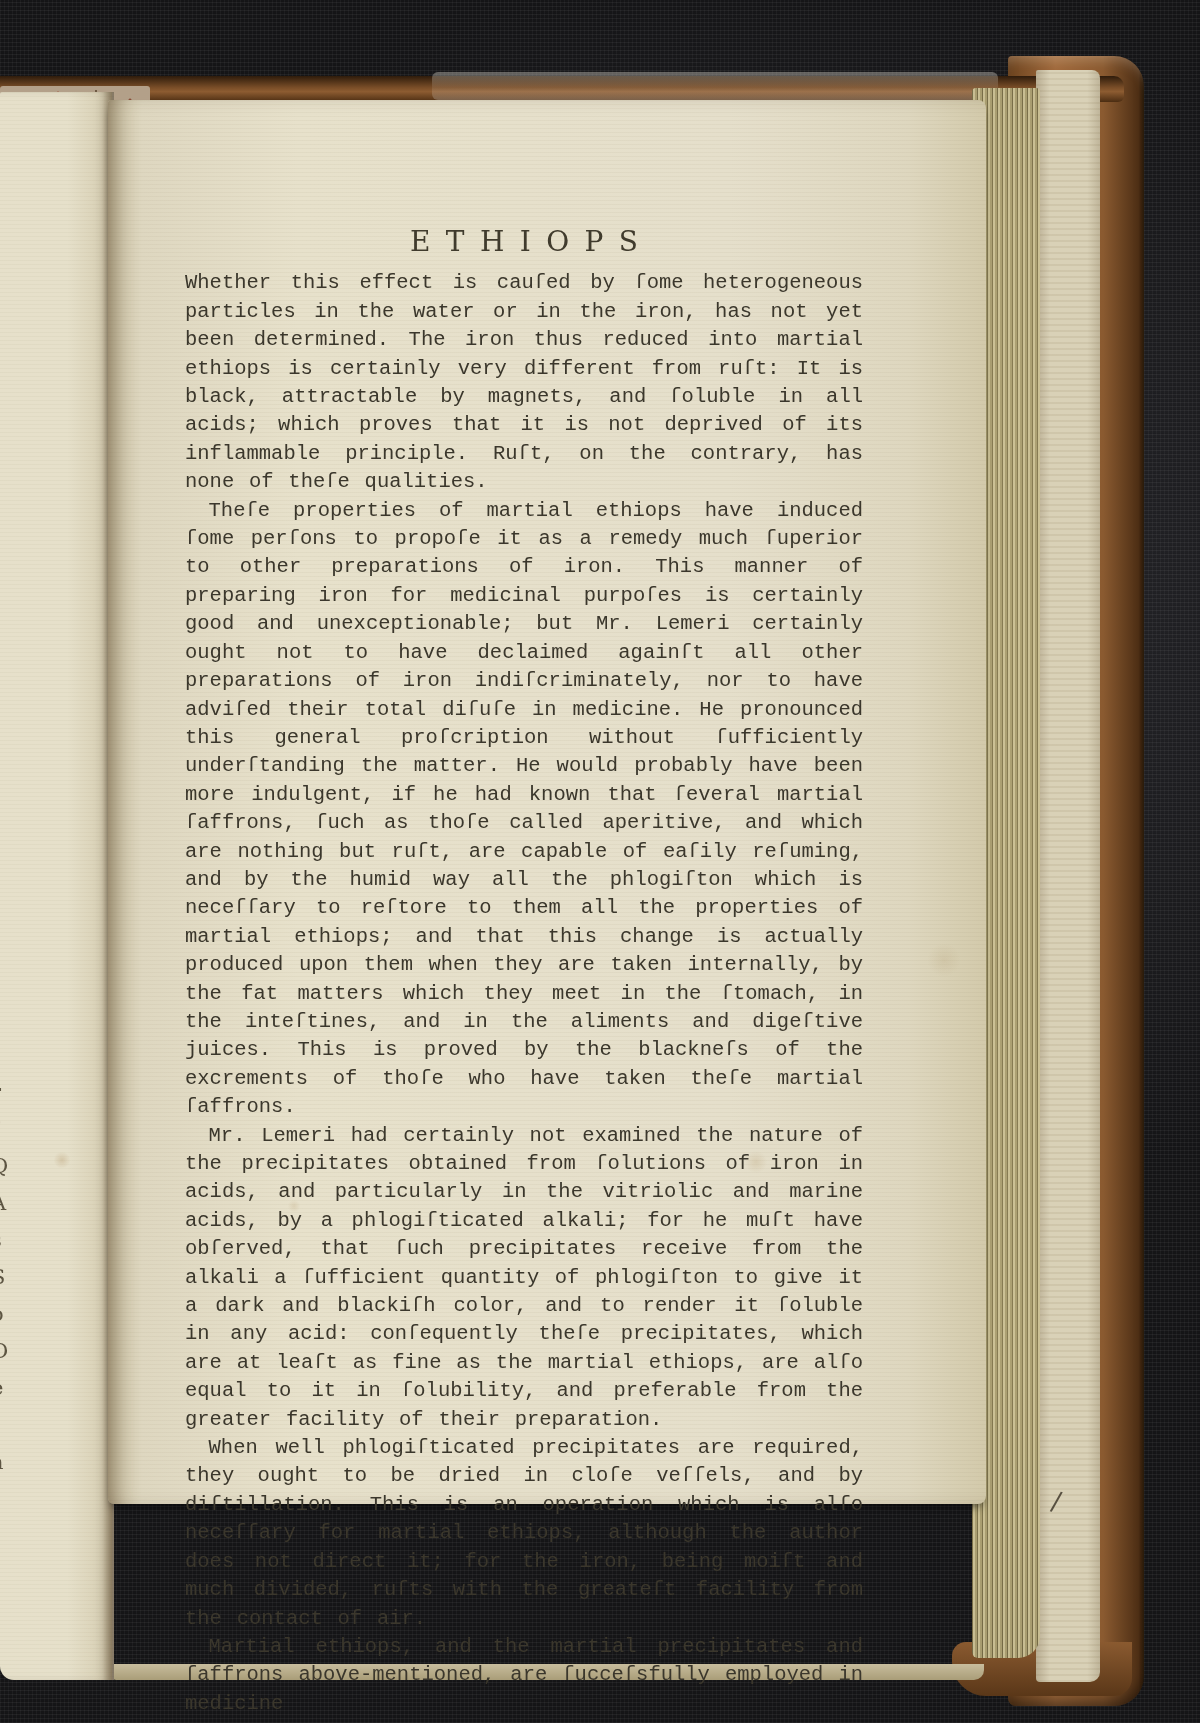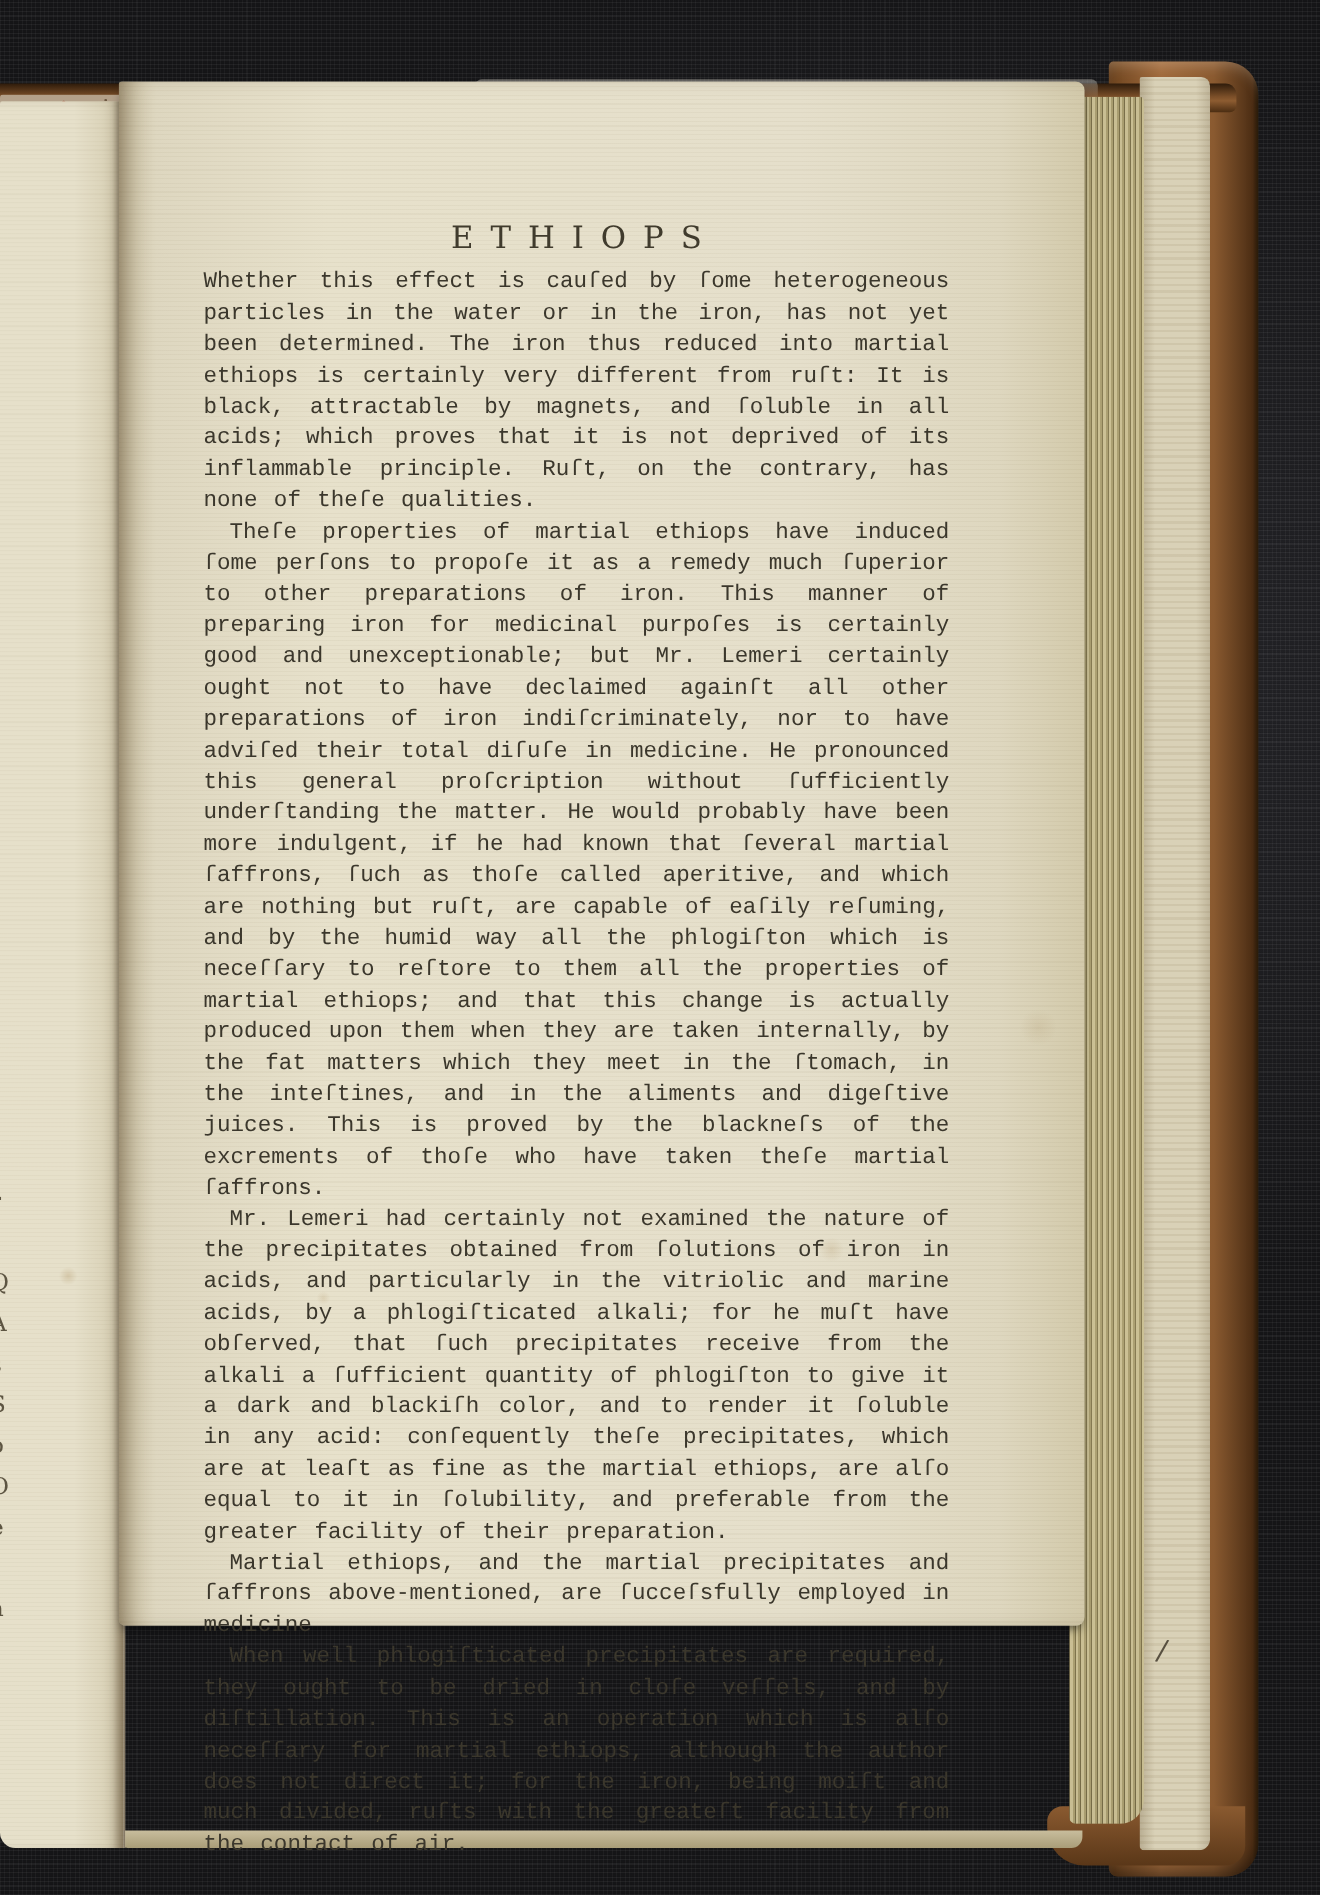--- a/index.html
+++ b/index.html
@@ -80,21 +80,21 @@
     border-radius:2px 0 0 14px;
     box-shadow:inset -12px 0 12px -7px rgba(60,40,20,.5);
     overflow:hidden;
   }
   .edge-glyphs{
     position:absolute;left:-9px;top:982px;width:24px;
     font-size:21px;line-height:37px;color:rgba(68,60,42,.85);
   }
   .edge-glyphs span{display:block;height:37px;}
   .main-page{
-    position:absolute;left:108px;top:74px;width:878px;height:1404px;z-index:7;
+    position:absolute;left:108px;top:100px;width:878px;height:1404px;z-index:7;
     background-color:#ded7bf;
     background-image:
       radial-gradient(circle 16px at 648px 1062px, rgba(150,110,50,.15), transparent 70%),
       radial-gradient(circle 9px at 186px 1106px, rgba(150,110,50,.14), transparent 70%),
       radial-gradient(circle 24px at 836px 860px, rgba(140,105,50,.10), transparent 70%),
       repeating-linear-gradient(180deg, rgba(120,105,70,.055) 0 1px, transparent 1px 4px),
       linear-gradient(90deg,#cdc3a5 0,#ded7c0 34px,#e7e1cb 190px,#e5dfcb 620px,#ded7bf 800px,#d3caab 876px);
     border-radius:3px 8px 8px 6px;
     box-shadow:inset 16px 0 22px -12px rgba(70,50,25,.55), 0 6px 10px -4px rgba(0,0,0,.65);
   }
@@ -151,21 +151,21 @@
       <span>a</span>
     </div>
   </div>
 
   <div class="main-page">
     <div class="text-block">
       <h1 class="page-heading">ETHIOPS</h1>
       <p>Whether this effect is cauſed by ſome heterogeneous particles in the water or in the iron, has not yet been determined.  The iron thus reduced into martial ethiops is certainly very different from ruſt:  It is black, attractable by magnets, and ſoluble in all acids; which proves that it is not deprived of its inflammable principle.  Ruſt, on the contrary, has none of theſe qualities.</p>
       <p>Theſe properties of martial ethiops have induced ſome perſons to propoſe it as a remedy much ſuperior to other preparations of iron.  This manner of preparing iron for medicinal purpoſes is certainly good and unexceptionable; but Mr. Lemeri certainly ought not to have declaimed againſt all other preparations of iron indiſcriminately, nor to have adviſed their total diſuſe in medicine.  He pronounced this general proſcription without ſufficiently underſtanding the matter.  He would probably have been more indulgent, if he had known that ſeveral martial ſaffrons, ſuch as thoſe called aperitive, and which are nothing but ruſt, are capable of eaſily reſuming, and by the humid way all the phlogiſton which is neceſſary to reſtore to them all the properties of martial ethiops; and that this change is actually produced upon them when they are taken internally, by the fat matters which they meet in the ſtomach, in the inteſtines, and in the aliments and digeſtive juices.  This is proved by the blackneſs of the excrements of thoſe who have taken theſe martial ſaffrons.</p>
       <p>Mr. Lemeri had certainly not examined the nature of the precipitates obtained from ſolutions of iron in acids, and particularly in the vitriolic and marine acids, by a phlogiſticated alkali; for he muſt have obſerved, that ſuch precipitates receive from the alkali a ſufficient quantity of phlogiſton to give it a dark and blackiſh color, and to render it ſoluble in any acid:  conſequently theſe precipitates, which are at leaſt as fine as the martial ethiops, are alſo equal to it in ſolubility, and preferable from the greater facility of their preparation.</p>
+      <p>When well phlogiſticated precipitates are required, they ought to be dried in cloſe veſſels, and by diſtillation.  This is an operation which is alſo neceſſary for martial ethiops, although the author does not direct it; for the iron, being moiſt and much divided, ruſts with the greateſt facility from the contact of air.</p>
       <p>Martial ethiops, and the martial precipitates and ſaffrons above-mentioned, are ſucceſsfully employed in medicine</p>
-      <p>When well phlogiſticated precipitates are required, they ought to be dried in cloſe veſſels, and by diſtillation.  This is an operation which is alſo neceſſary for martial ethiops, although the author does not direct it; for the iron, being moiſt and much divided, ruſts with the greateſt facility from the contact of air.</p>
       <div class="catchword">as</div>
     </div>
   </div>
 
   <div class="ink-mark">/</div>
 
 </div>
 
 </body></html>

